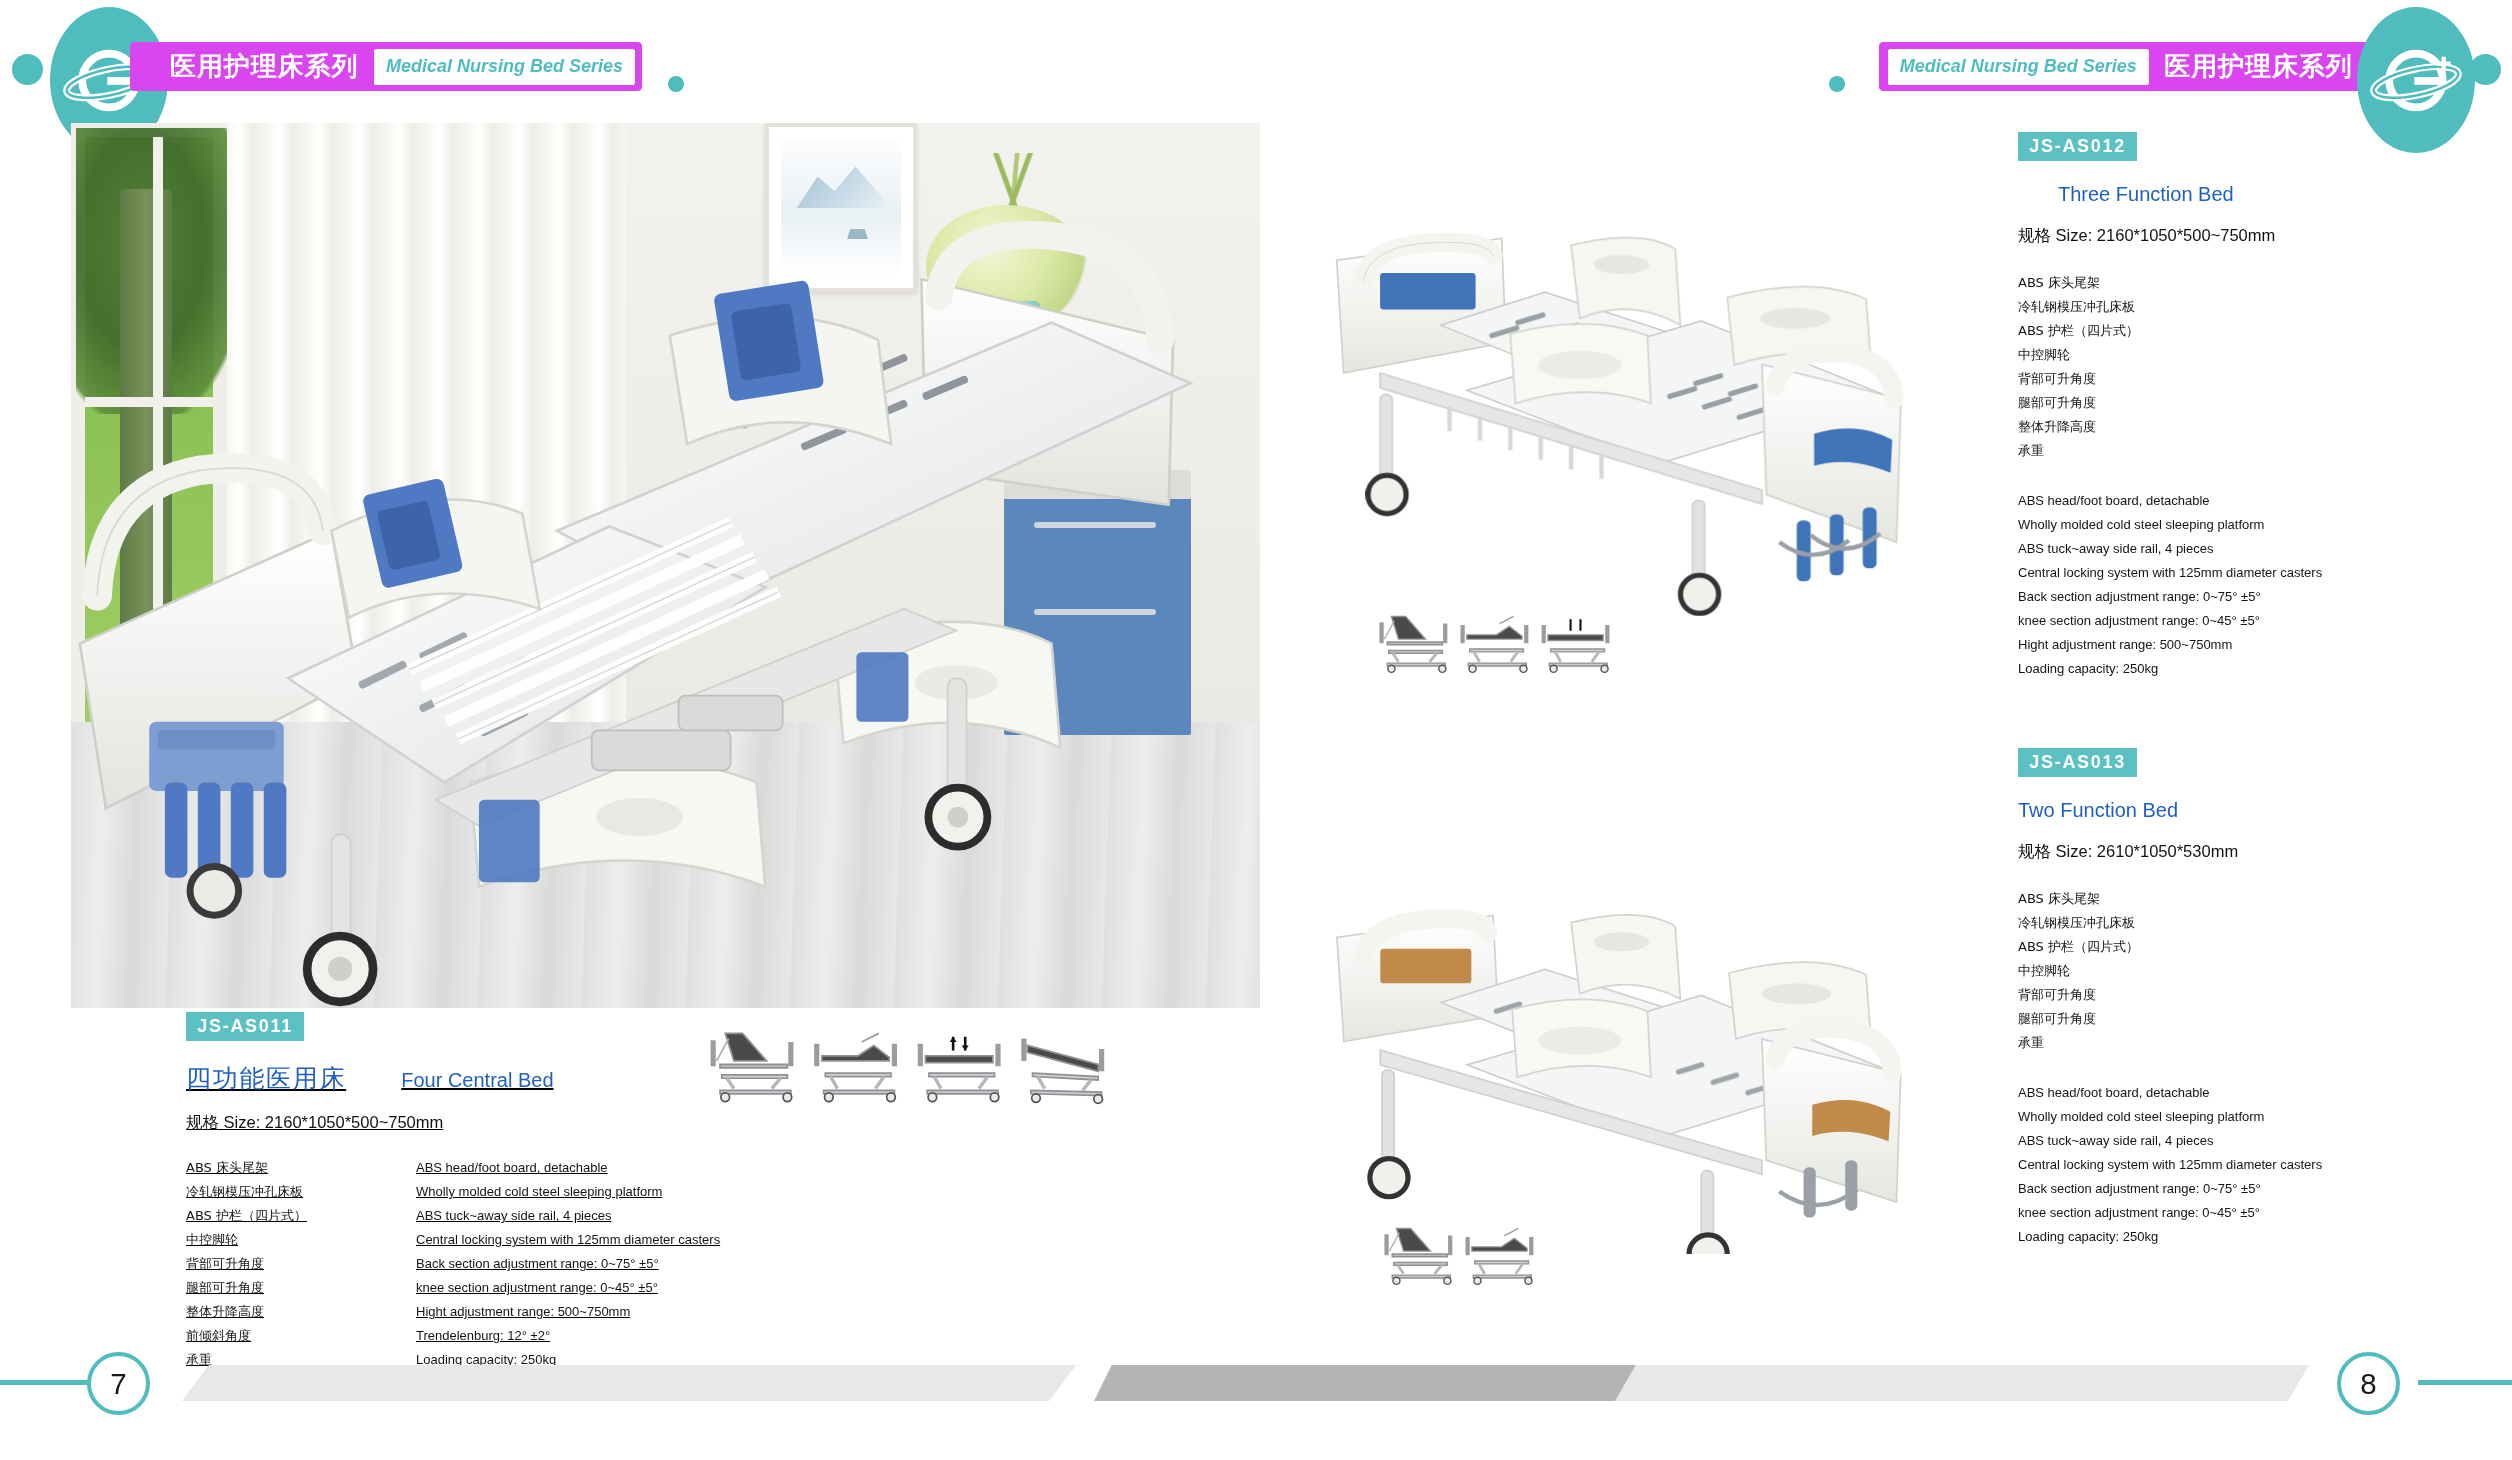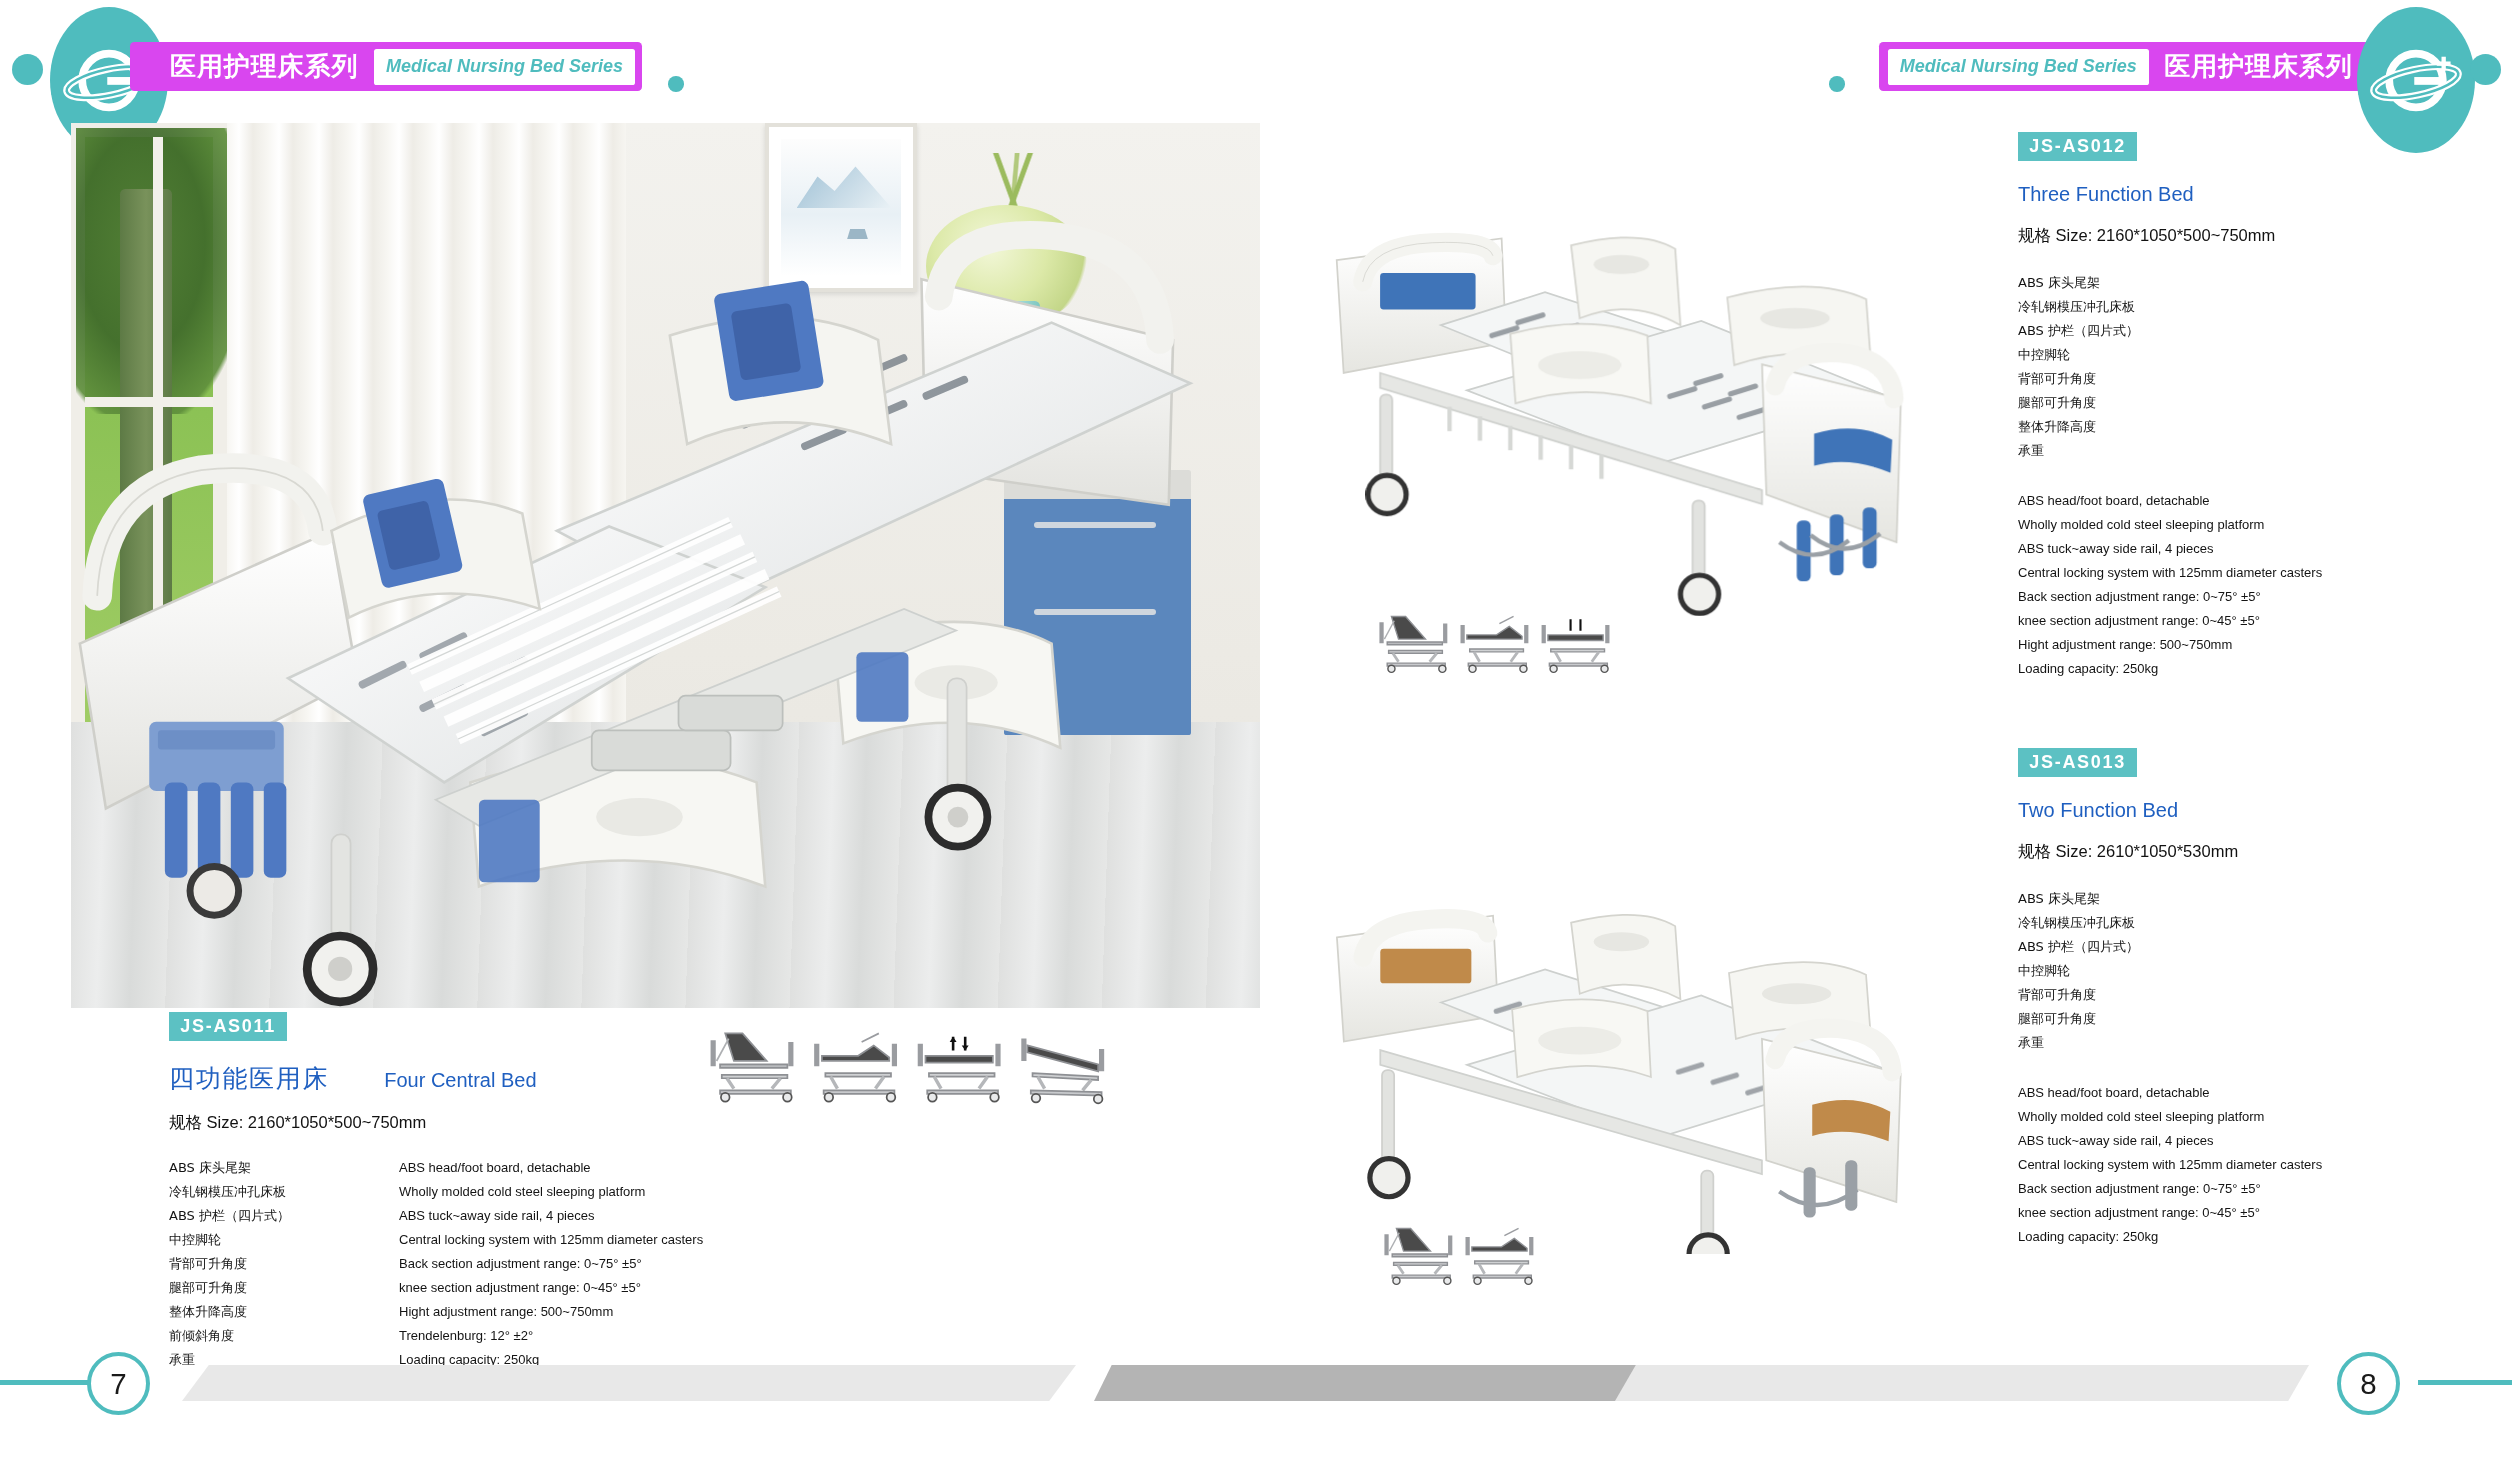--- a/index.html
+++ b/index.html
@@ -365,21 +365,21 @@
           <path d="M20 58 L96 62 L96 66 L20 62 Z" fill="#cfd1d3"></path>
           <path d="M26 62 L34 76 M88 66 L78 78" stroke="#b5b7ba" stroke-width="4"></path>
           <path d="M18 78 L100 80 L100 84 L18 82 Z" fill="#c8cacd"></path>
           <circle cx="24" cy="87" r="5" fill="#e9eaeb" stroke="#555"></circle>
           <circle cx="96" cy="88" r="5" fill="#e9eaeb" stroke="#555"></circle>
         </g>
       </g>
     </svg>
   </div>
 
-  <div style="position:absolute;left:169px;top:1012px;width:868px;">
+  <div style="position:absolute;left:186px;top:1012px;width:868px;text-decoration:underline;">
     <span class="code-badge">JS-AS011</span>
     <div style="height:21px;"></div>
     <div style="display:flex;align-items:baseline;">
       <span class="title-cn">四功能医用床</span>
       <span class="title-en" style="margin-left:55px;">Four Central Bed</span>
     </div>
     <div style="height:17.4px;"></div>
     <span class="size-line">规格 Size: 2160*1050*500~750mm</span>
     <div style="height:22px;"></div>
     <div style="display:flex;">
@@ -508,21 +508,21 @@
           <circle cx="24" cy="86" r="5" fill="#e9eaeb" stroke="#555"></circle>
           <circle cx="96" cy="86" r="5" fill="#e9eaeb" stroke="#555"></circle>
         </g>
       </g>
     </svg>
   </div>
 
   <div style="position:absolute;left:2018px;top:132px;width:486px;">
     <span class="code-badge">JS-AS012</span>
     <div style="height:21px;"></div>
-    <div class="title-en" style="margin-top:1.7px;">Three Function Bed</div>
+    <div class="title-en" style="margin-top:1.7px;margin-left:40px;">Three Function Bed</div>
     <div style="height:19px;"></div>
     <div class="size-line">规格 Size: 2160*1050*500~750mm</div>
     <div style="height:24px;"></div>
     <div>
       <div class="spec spec-cn">ABS 床头尾架</div>
       <div class="spec spec-cn">冷轧钢模压冲孔床板</div>
       <div class="spec spec-cn">ABS 护栏（四片式）</div>
       <div class="spec spec-cn">中控脚轮</div>
       <div class="spec spec-cn">背部可升角度</div>
       <div class="spec spec-cn">腿部可升角度</div>

